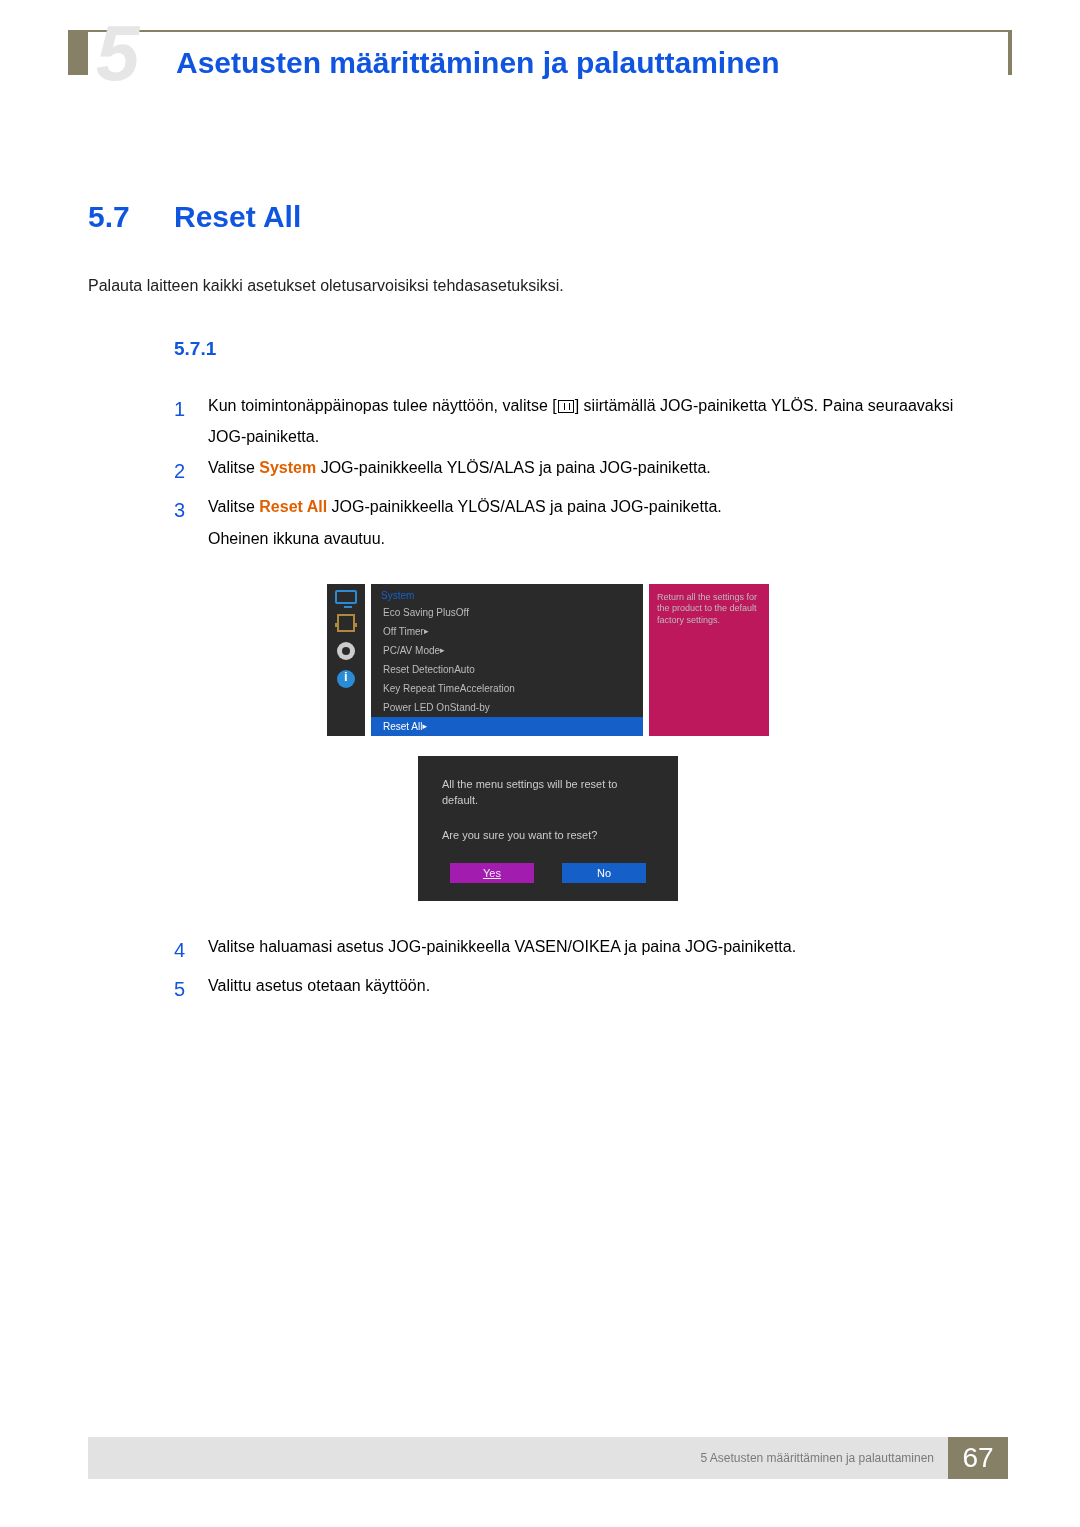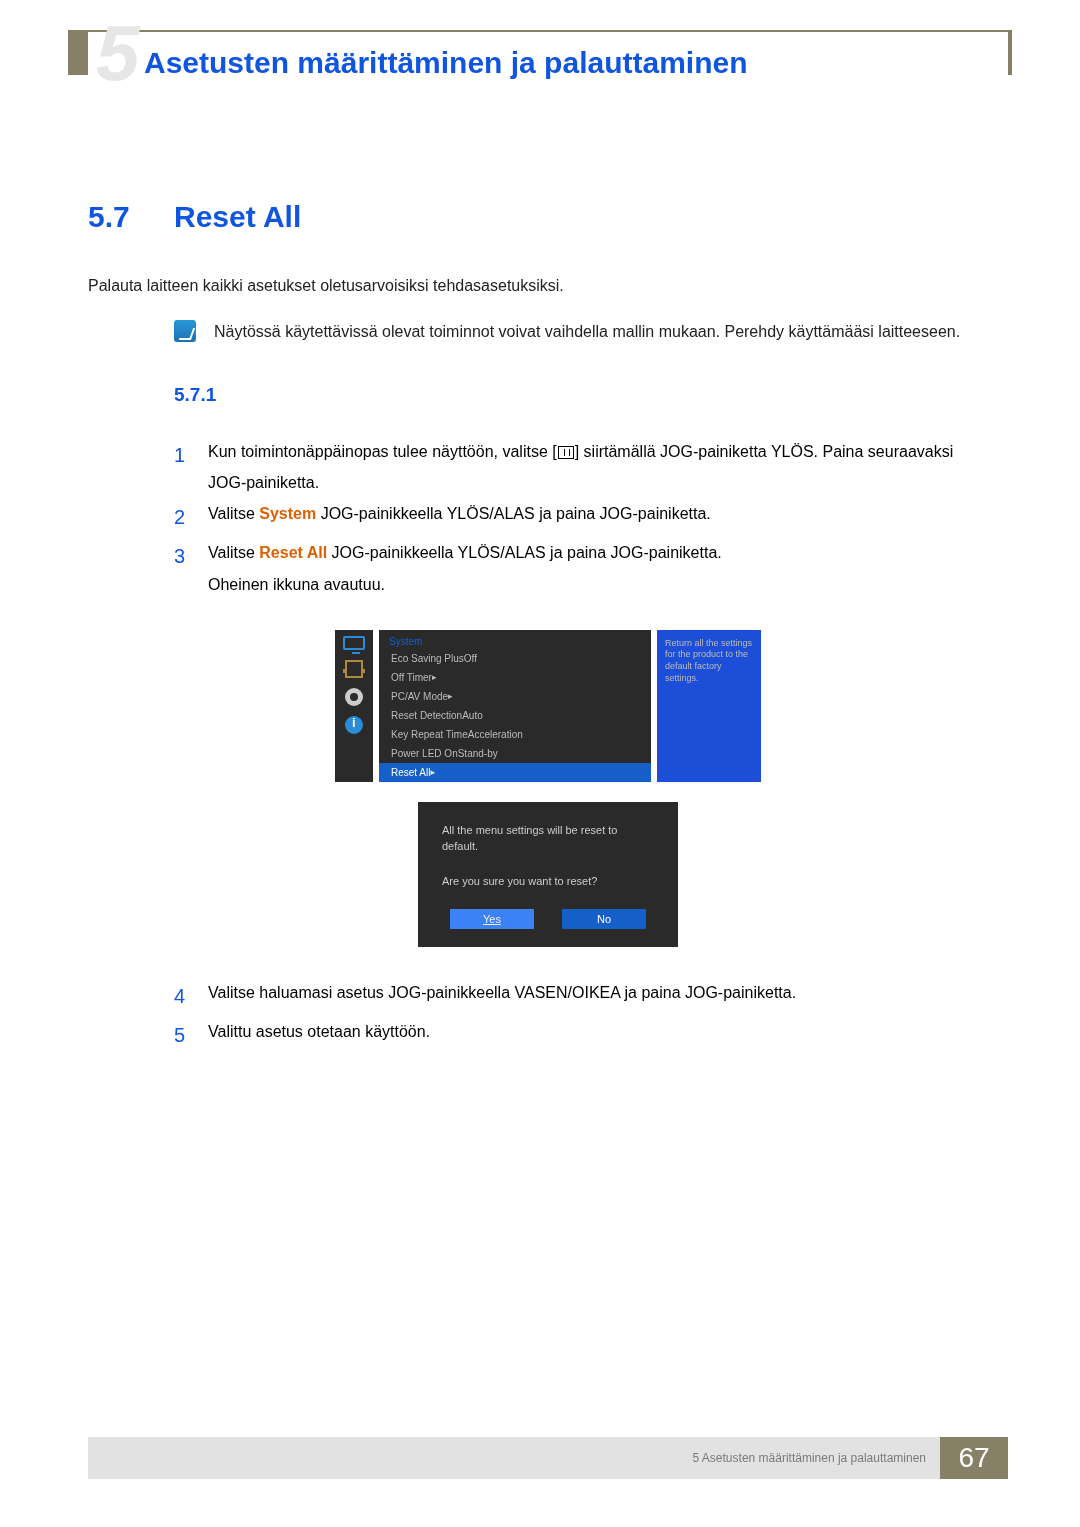--- a/index.html
+++ b/index.html
@@ -36,21 +36,21 @@
     font-weight: bold;
     color: #e6e6e6;
     font-style: italic;
     line-height: 1;
   }
   .chapter-title {
     color: #1055e0;
     font-size: 30px;
     font-weight: bold;
     padding-top: 14px;
-    padding-left: 56px;
+    padding-left: 88px;
   }
   .section-heading {
     margin-top: 120px;
     padding-left: 0px;
     display: flex;
     align-items: baseline;
     color: #1055e0;
   }
   .section-num {
     font-size: 30px;
@@ -159,77 +159,73 @@
     background:#2a2a2a;
     width: 272px;
     color:#bbb;
     font-size:10px;
   }
   .osd-title { color:#1560c8; padding:6px 10px 2px; font-size:10px;}
   .osd-row { display:flex; justify-content:flex-start; padding:4px 12px; }
   .osd-row.sel { background:#1560c8; color:#fff; }
   .osd-arrow{ font-size:9px;}
   .osd-info {
-    background:#1d4ed8;
-    width: 104px;
+    background:#be185d;
+    width: 120px;
     color:#bbb;
     font-size:9px;
     padding:8px 8px;
     line-height:1.3;
   }
 
   .confirm-box {
     margin: 20px auto 10px;
     width: 260px;
     background:#2a2a2a;
     color:#ccc;
     font-size:11px;
     padding:20px 24px 18px;
   }
   .confirm-text{line-height:1.5;}
   .confirm-q{margin-top:18px;}
   .confirm-btns{ display:flex; gap:28px; margin-top:20px; justify-content:center; }
   .btn { width:84px; text-align:center; padding:4px 0; font-size:11px;}
-  .btn-dark{ background:#3b82f6; color:#eee;text-decoration:underline;}
+  .btn-dark{ background:#a21caf; color:#eee;text-decoration:underline;}
   .btn-sel{ background:#1560c8; color:#fff;}
 
   
   .footer {
     position:absolute;
     bottom: 48px;
     left: 88px;
     width: 920px;
     height: 42px;
     display:flex;
     align-items:stretch;
     background:#e2e2e2;
   }
   .footer-left{ flex:1; display:flex; align-items:center; justify-content:flex-end; padding-right:14px; color:#7a7a7a; font-size:12px;}
-  .footer-right{ width:68px; background:#868066; color:#fff; display:flex; align-items:center; justify-content:center; font-size:28px;}
+  .footer-right{ width:60px; background:#868066; color:#fff; display:flex; align-items:center; justify-content:center; font-size:28px;}
 </style>
 </head>
 <body>
 
 <div class="top-bar"></div>
 
 <div class="page-area">
   <div class="chapter-num">5</div>
   <div class="chapter-title">Asetusten määrittäminen ja palauttaminen</div>
 
   <div class="section-heading">
     <div class="section-num">5.7</div>
     <div class="section-title">Reset All</div>
   </div>
 
   <div class="body-text intro">Palauta laitteen kaikki asetukset oletusarvoisiksi tehdasasetuksiksi.</div>
 
-  <div class="note-row">
-    <div class="note-icon"></div>
-    <div class="note-text">Näytössä käytettävissä olevat toiminnot voivat vaihdella mallin mukaan. Perehdy käyttämääsi laitteeseen.</div>
-  </div>
 
   <div class="subsection">
     <span>5.7.1</span>
   </div>
 
   <div class="steps">
     <div class="step">
       <div class="step-num">1</div>
       <div class="step-body">
         <span>Kun toimintonäppäinopas tulee näyttöön, valitse [</span><span class="menu-glyph"></span><span>] siirtämällä JOG-painiketta YLÖS. Paina seuraavaksi JOG-painiketta.</span>

